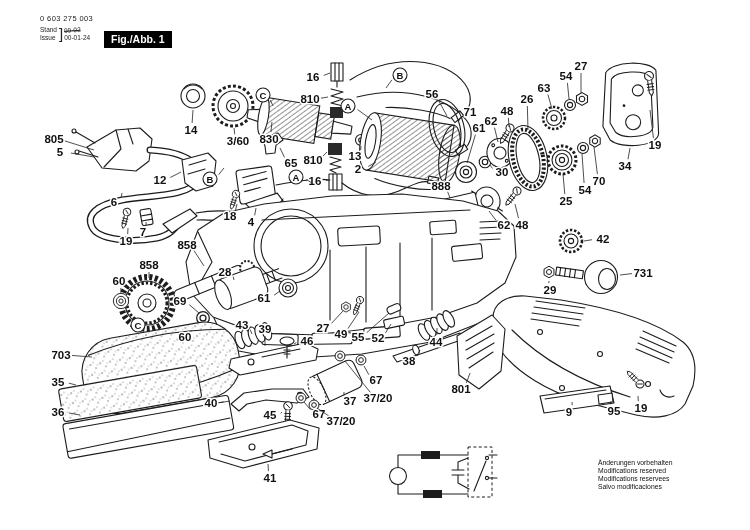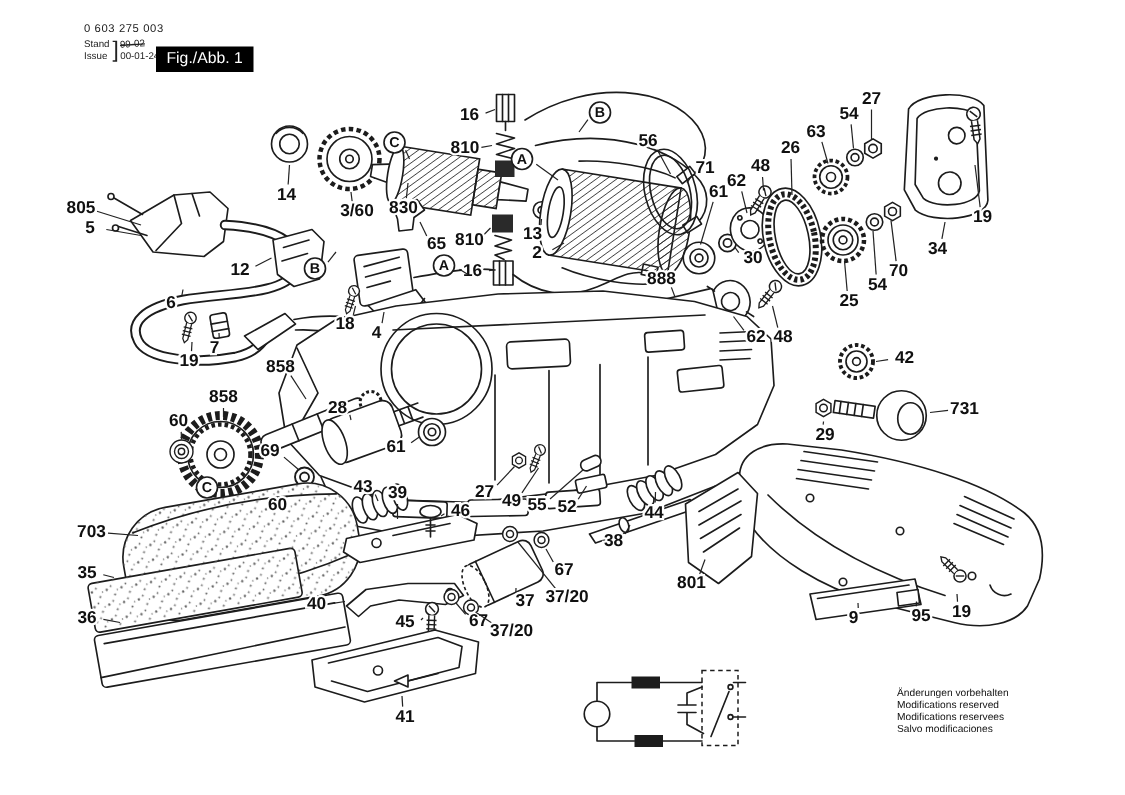--- a/index.html
+++ b/index.html
@@ -16,28 +16,28 @@
   .fteeth{fill:#fff;stroke:#1c1c1c;}
 
   text.plabel{font-family:"Liberation Sans",sans-serif;font-size:11.5px;font-weight:bold;fill:#101010;
     text-anchor:middle;dominant-baseline:central;paint-order:stroke;stroke:#fff;stroke-width:3px;}
   line.ldr{stroke:#222;stroke-width:0.8;}
   circle.cocirc{fill:#fff;stroke:#1c1c1c;stroke-width:1.1;}
   text.clbl{font-family:"Liberation Sans",sans-serif;font-size:9.5px;font-weight:bold;fill:#101010;
     text-anchor:middle;dominant-baseline:central;}
 
   
-  .hdr{position:absolute;left:56px;top:14px;color:#222;}
+  .hdr{position:absolute;left:40px;top:14px;color:#222;}
   .docnum{font-size:7.5px;letter-spacing:.4px;}
   .standrow{display:flex;align-items:center;margin-top:2px;}
   .sicol{display:flex;flex-direction:column;font-size:6.5px;line-height:7.5px;}
   .brace{font-size:15px;margin:0 1px 0 2px;font-weight:400;}
   .datecol{display:flex;flex-direction:column;font-size:6.5px;line-height:7.5px;}
   .strike{text-decoration:line-through;transform:rotate(-4deg);}
-  .figbadge{position:absolute;left:104px;top:31px;background:#000;color:#fff;font-weight:normal;
+  .figbadge{position:absolute;left:104px;top:31px;background:#000;color:#fff;font-weight:bold;
     font-size:10.5px;padding:2px 7px 3px;}
 
   
   .notices{position:absolute;left:598px;top:459px;font-size:6.8px;line-height:8px;color:#111;
     display:flex;flex-direction:column;}
 </style>
 </head>
 <body>
 
 <div class="stage">

